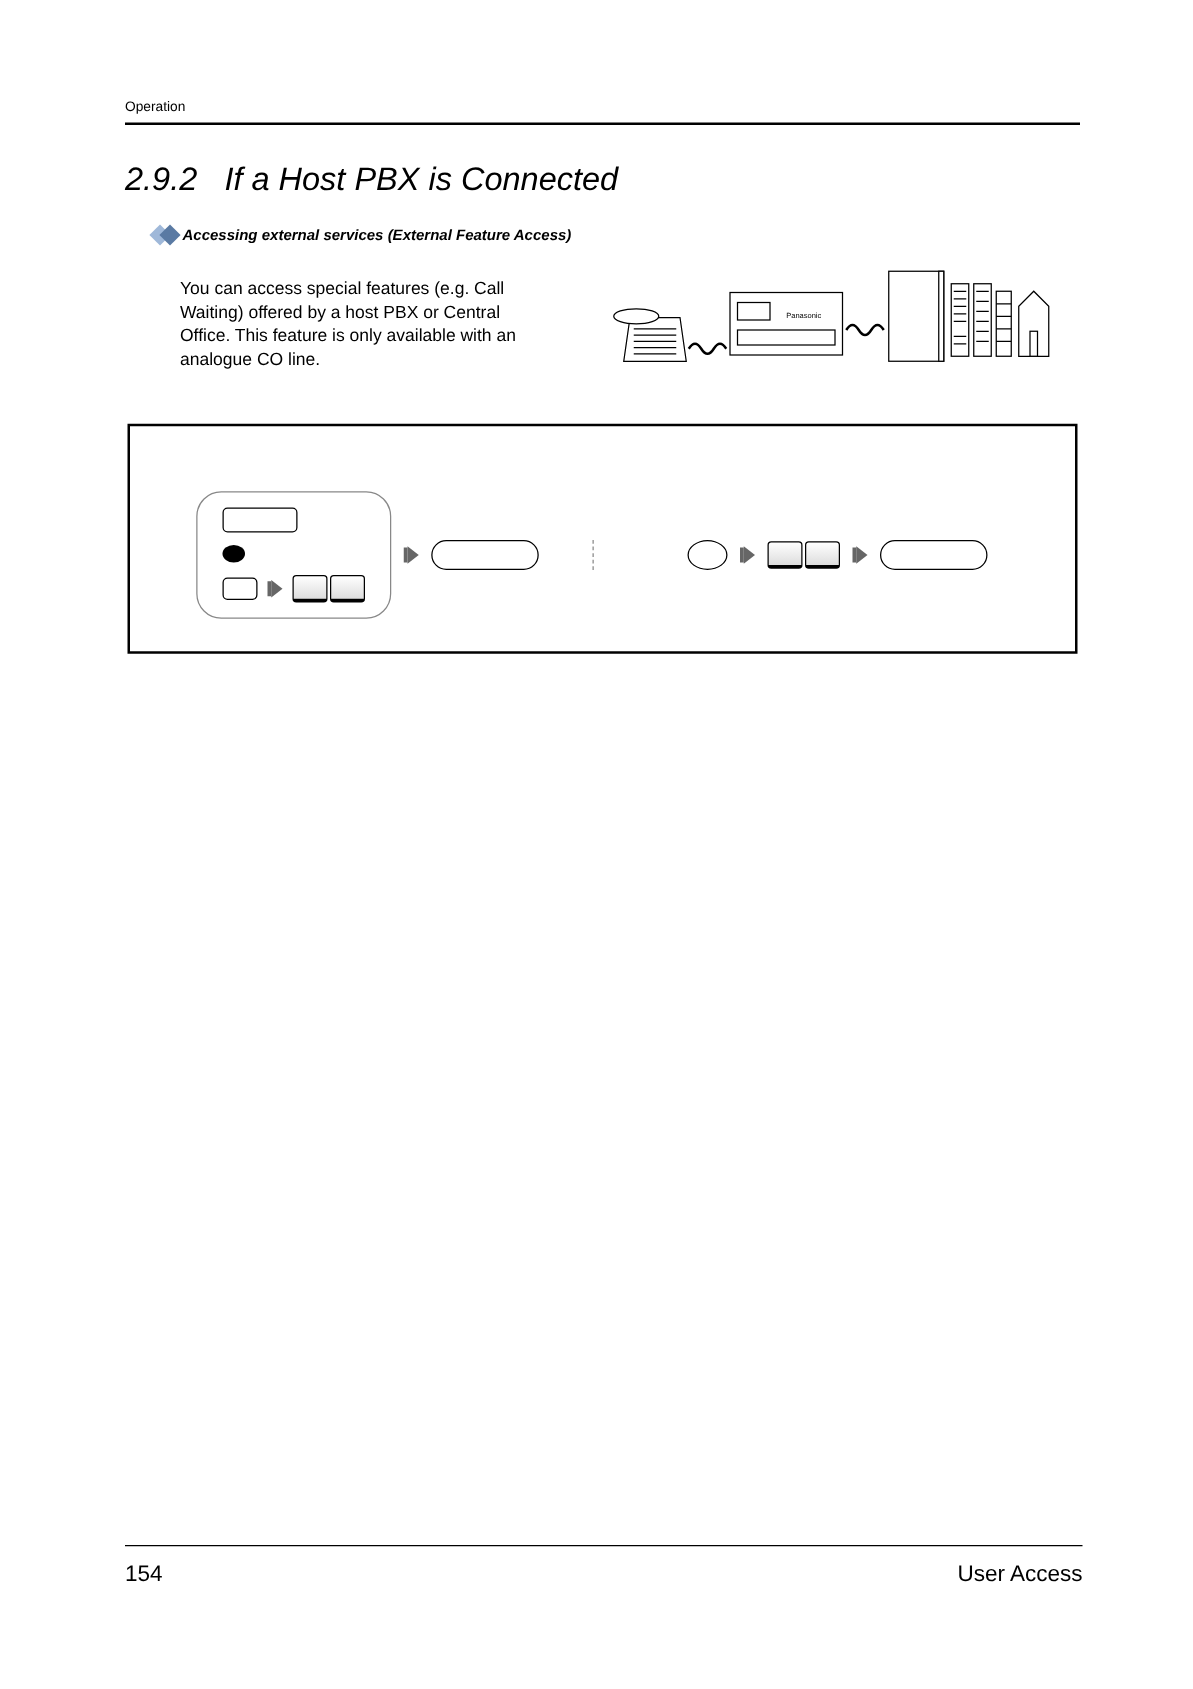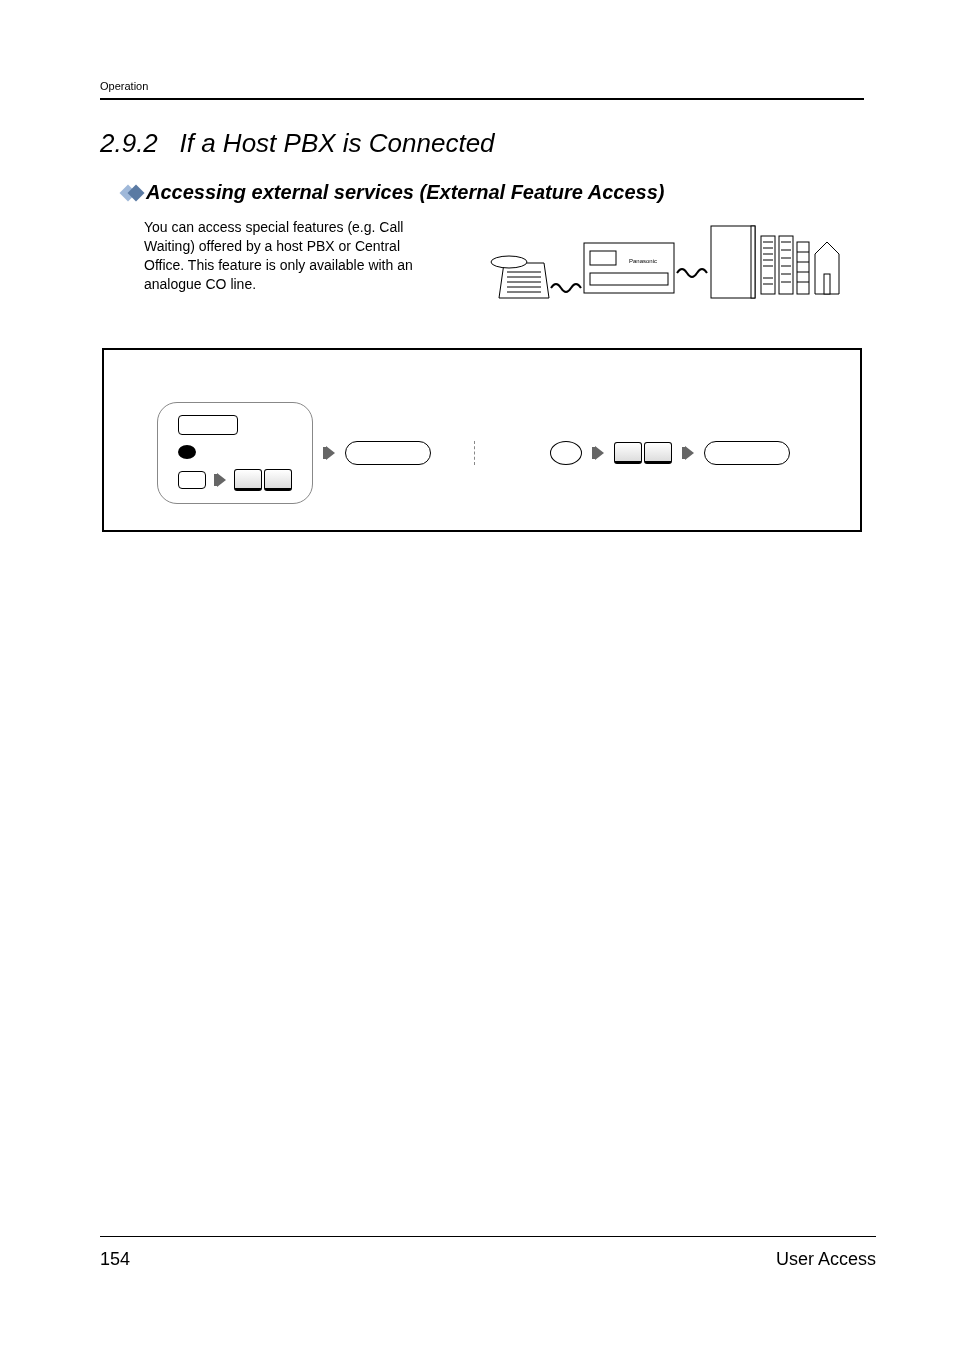--- a/index.html
+++ b/index.html
@@ -43,27 +43,27 @@
   }
   .diamond {
     width: 12px;
     height: 12px;
     transform: rotate(45deg);
     margin-right: -4px;
   }
   .diamond.a { background: #9fb8d9; }
   .diamond.b { background: #5a7aa3; }
   .sub-title {
-    font-size: 20px;
+    font-size: 12px;
     font-weight: bold;
     font-style: italic;
   }
   .intro-row {
     display: flex;
-    align-items: flex-start;
+    align-items: center;
     margin-left: 44px;
     gap: 30px;
   }
   .intro-text {
     flex: 0 0 300px;
     font-size: 14px;
     line-height: 1.35;
   }
   .intro-figure {
     flex: 1;
@@ -159,21 +159,21 @@
   .arrow-head {
     width: 0; height: 0;
     border-left: 9px solid #666;
     border-top: 7px solid transparent;
     border-bottom: 7px solid transparent;
   }
 
   .footer {
     position: absolute;
     left: 100px;
-    right: 78px;
+    right: 88px;
     bottom: 55px;
   }
   .hr-bottom {
     border: none;
     border-top: 1px solid #000;
     margin: 0 0 12px 0;
   }
   .footer-row {
     display: flex;
     justify-content: space-between;

